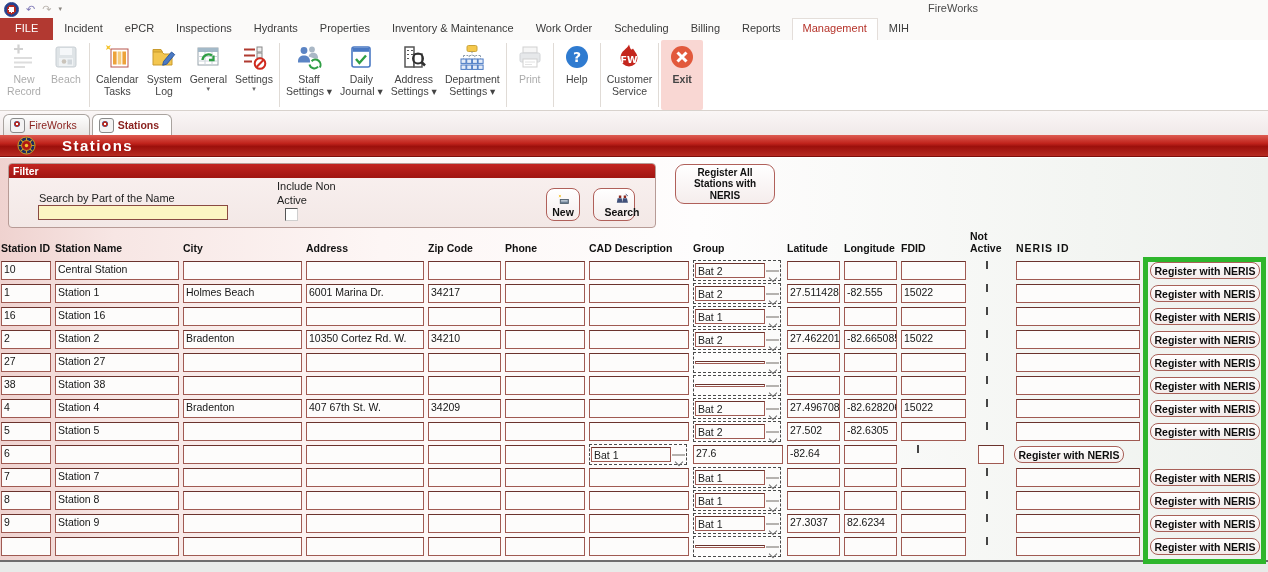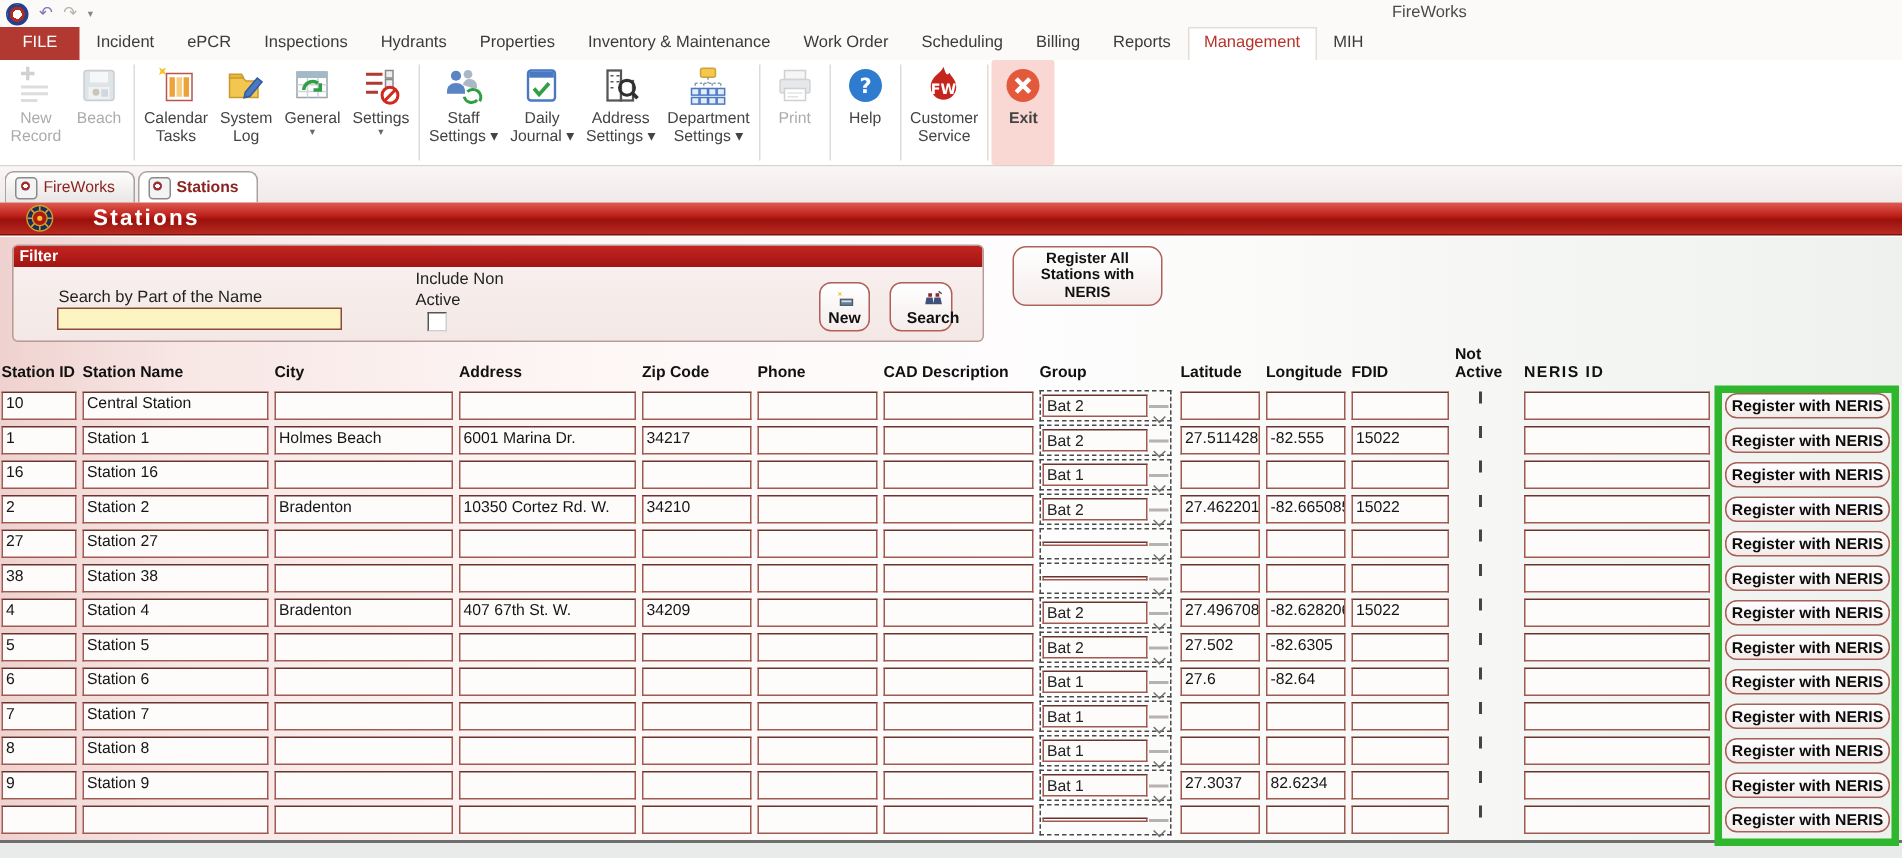--- a/index.html
+++ b/index.html
@@ -753,23 +753,20 @@
     <div class="tcell">
             <button class="reg-btn">Register with NERIS</button>
           </div>
   </div>
 
   <div class="trow">
     <div class="tcell">
             <div class="box f-id">6</div>
           </div>
     <div class="tcell">
-            <div class="box f-name">Station 6</div>
-          </div>
-    <div class="tcell">
             <div class="box f-city"></div>
           </div>
     <div class="tcell">
             <div class="box f-address"></div>
           </div>
     <div class="tcell">
             <div class="box f-zip"></div>
           </div>
     <div class="tcell">
             <div class="box f-phone"></div>

